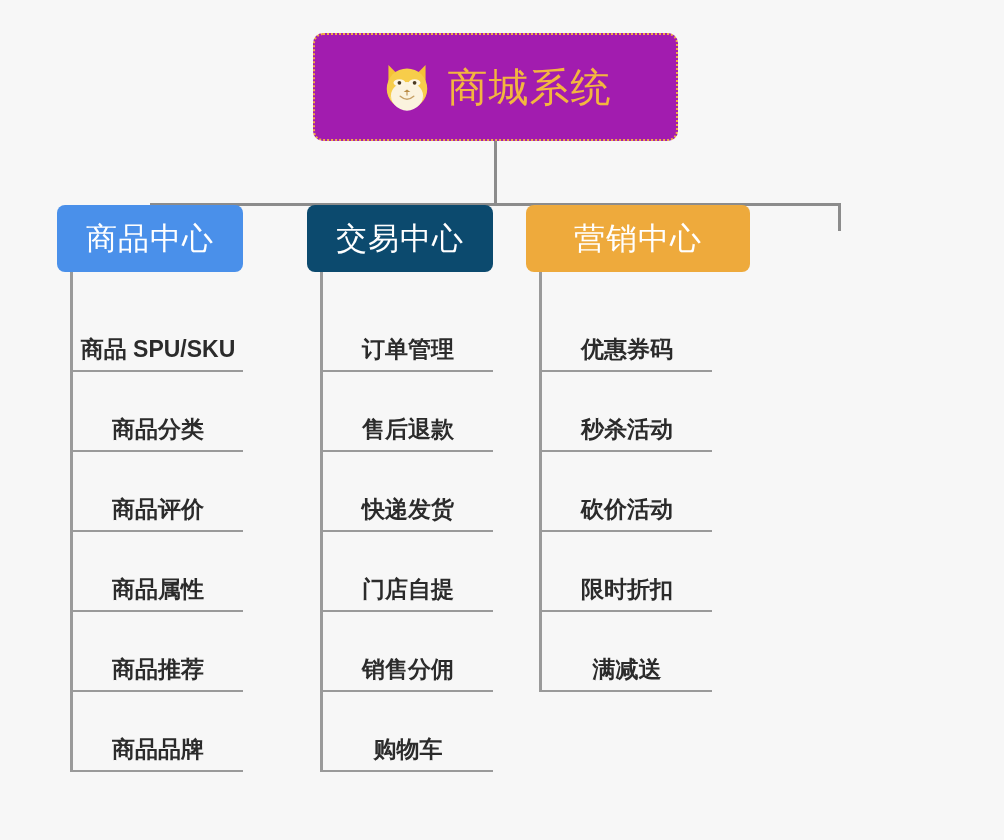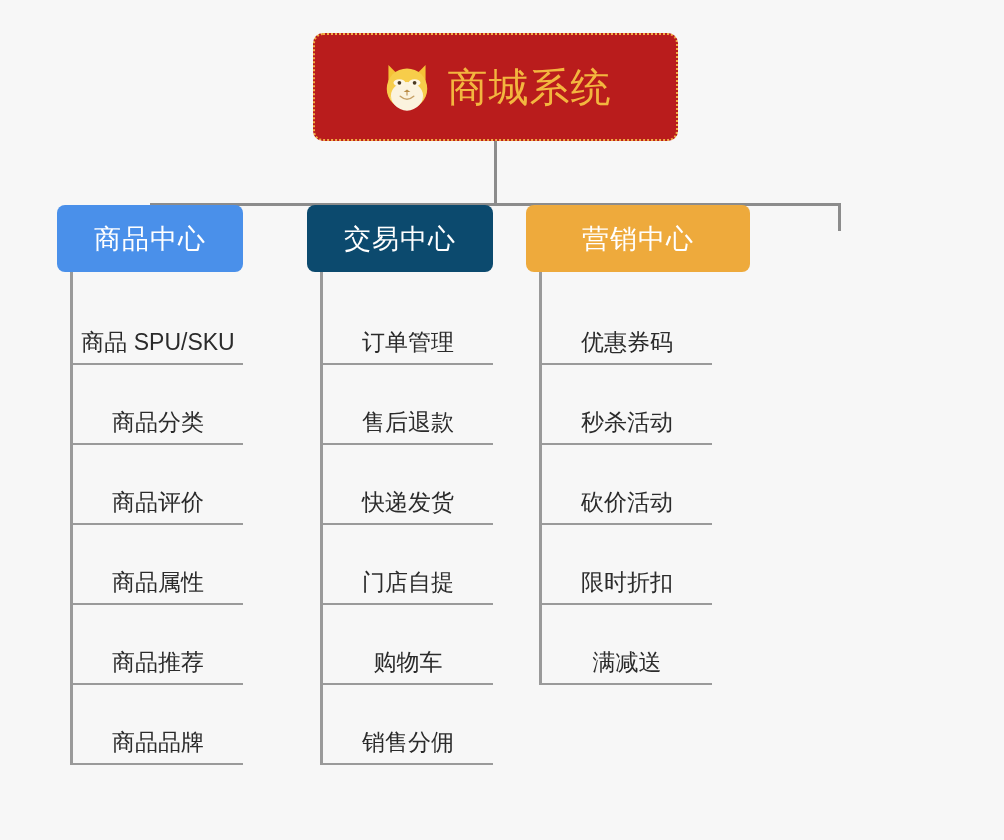--- a/index.html
+++ b/index.html
@@ -21,21 +21,21 @@
   }
 
   
   .root-node {
     position: absolute;
     left: 313px;
     top: 33px;
     width: 365px;
     height: 108px;
     box-sizing: border-box;
-    background: #b91c1c;
+    background: #a21caf;
     border: 2px dotted #f2ae43;
     border-radius: 10px;
     display: flex;
     align-items: center;
     justify-content: center;
     gap: 14px;
   }
   .root-emoji {
     width: 54px;
     height: 54px;
@@ -79,41 +79,42 @@
     top: 205px;
   }
   .col-header {
     box-sizing: border-box;
     height: 67px;
     border-radius: 8px;
     display: flex;
     align-items: center;
     justify-content: center;
     color: #ffffff;
-    font-size: 27px;
+    font-size: 31px;
     letter-spacing: 1px;
     white-space: nowrap;
   }
   .col-body {
     position: relative;
     margin-left: 13px;
     padding-left: 0;
   }
   .col-spine {
     position: absolute;
     left: 0;
     top: 0;
     bottom: 0;
     width: 3px;
     background: #9a9a9a;
   }
   .leaf-list {
     list-style: none;
     margin: 0;
-    padding: 8px 0 0 3px;
+    padding: 15px 0 0 3px;
+    font-weight: bold;
   }
   .leaf-item {
     height: 80px;
     box-sizing: border-box;
     display: flex;
     align-items: flex-end;
     justify-content: center;
     border-bottom: 2px solid #9a9a9a;
     padding-bottom: 5px;
     font-size: 23px;
@@ -171,22 +172,22 @@
 
   <div class="column" style="left:307px;width:186px">
     <div class="col-header" style="background:#0c4a6e;width:186px">交易中心</div>
     <div class="col-body">
       <div class="col-spine"></div>
       <ul class="leaf-list">
         <li class="leaf-item">订单管理</li>
         <li class="leaf-item">售后退款</li>
         <li class="leaf-item">快递发货</li>
         <li class="leaf-item">门店自提</li>
+        <li class="leaf-item">销售分佣</li>
         <li class="leaf-item">购物车</li>
-        <li class="leaf-item">销售分佣</li>
       </ul>
     </div>
   </div>
 
   <div class="column" style="left:526px;width:186px">
     <div class="col-header" style="background:#eeaa3c;width:224px">营销中心</div>
     <div class="col-body">
       <div class="col-spine"></div>
       <ul class="leaf-list">
         <li class="leaf-item">优惠券码</li>

